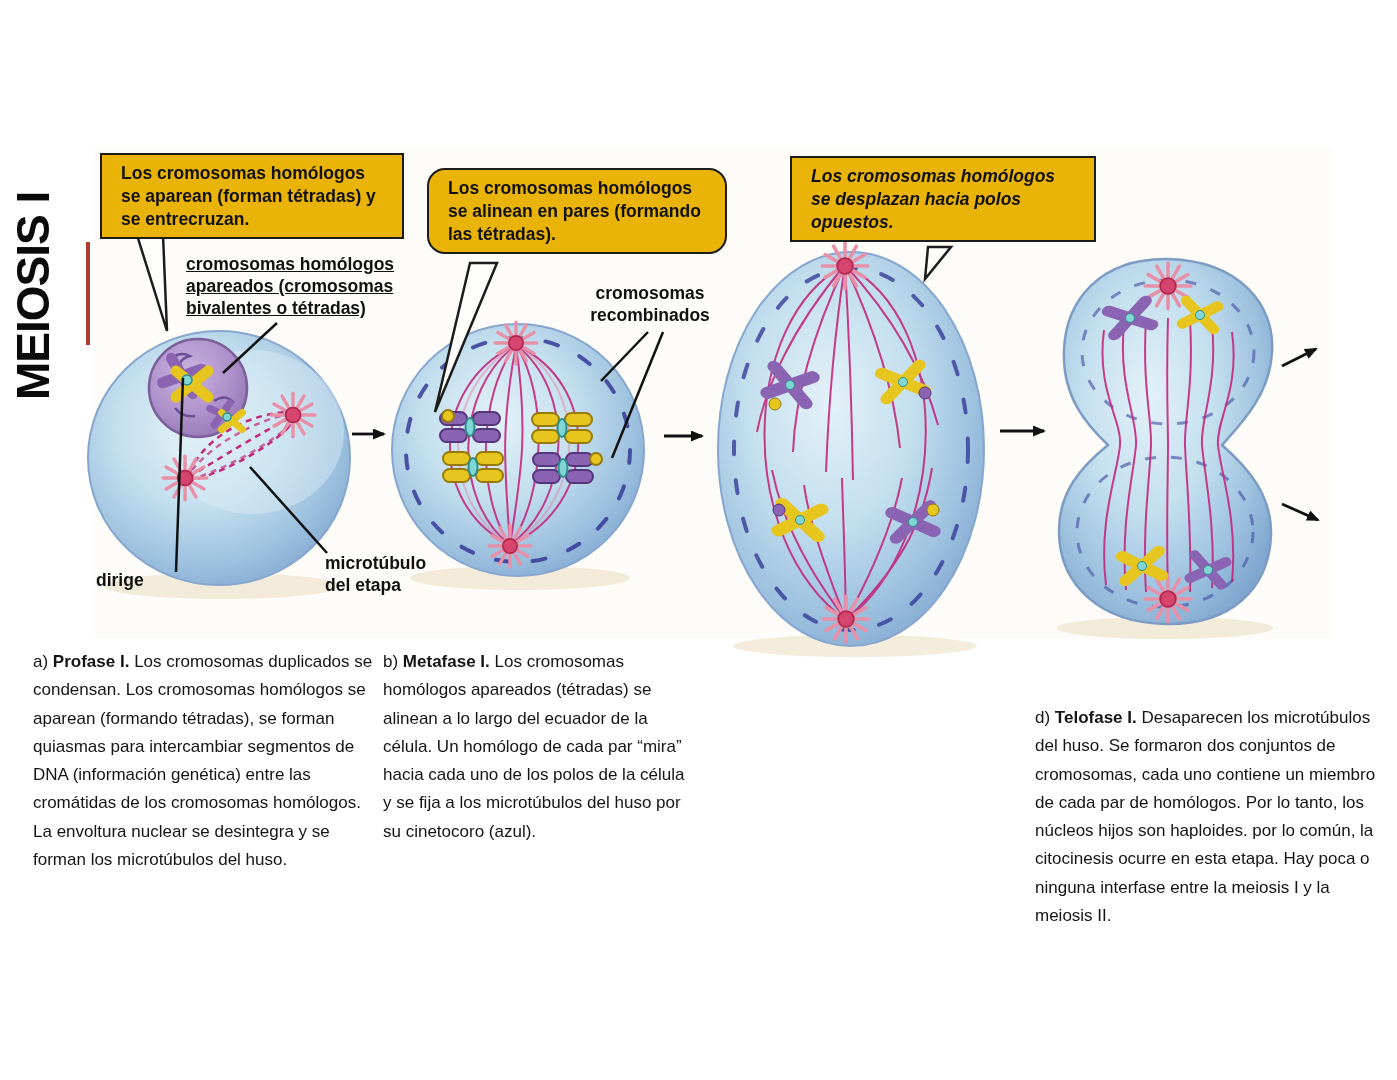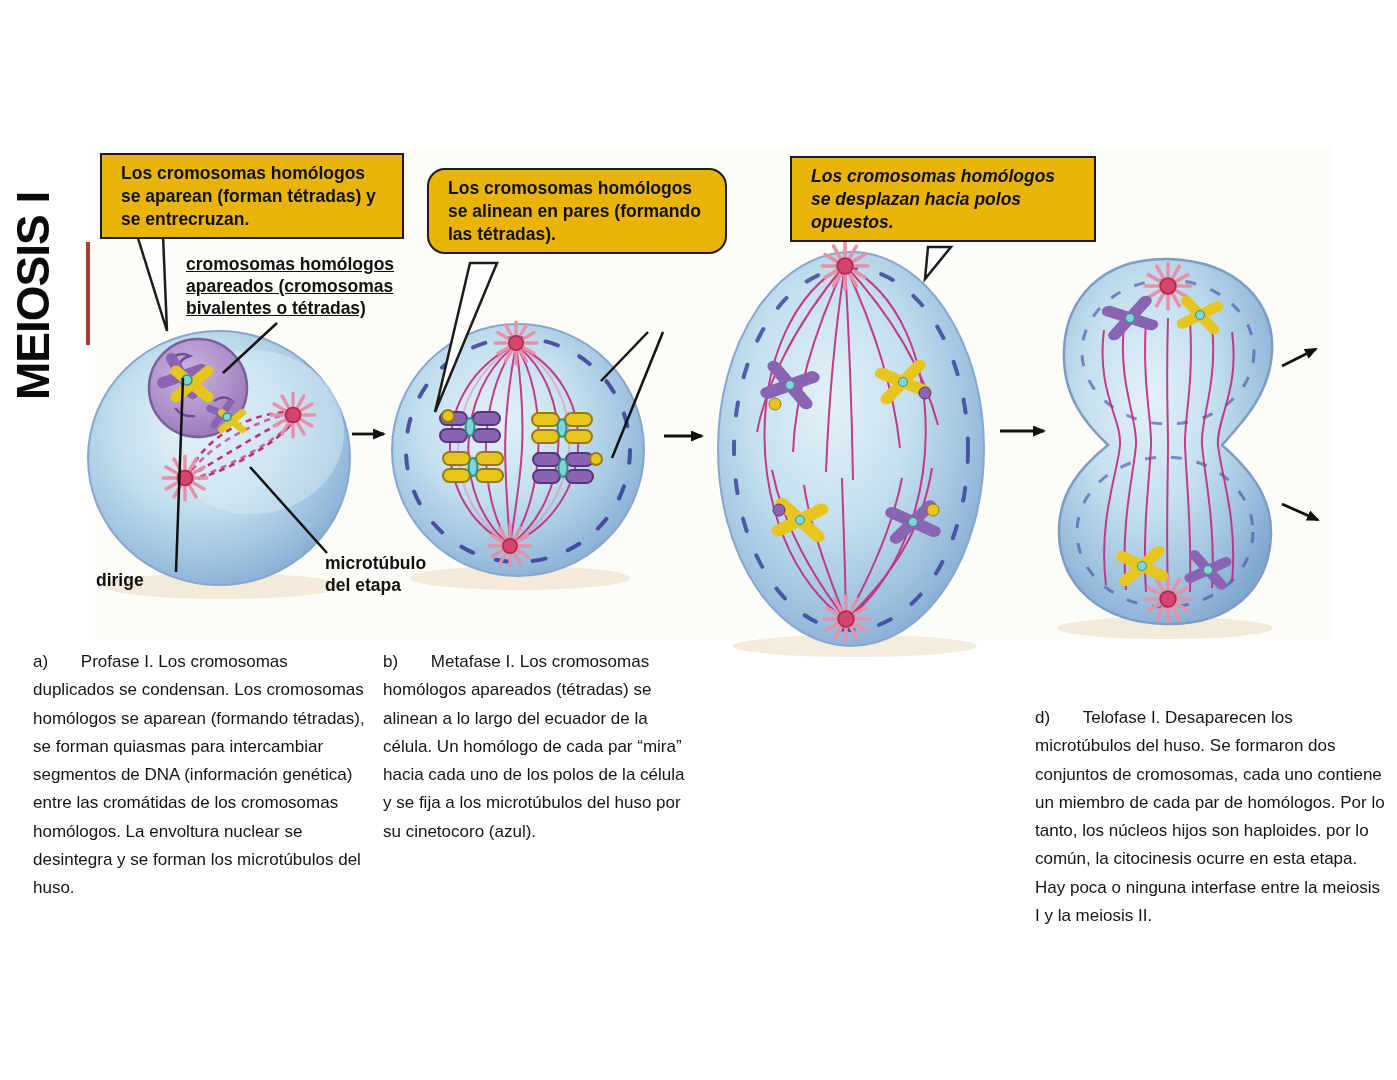--- a/index.html
+++ b/index.html
@@ -8,21 +8,21 @@
   .band{position:absolute;left:95px;top:147px;width:1237px;height:492px;background:#fdfcf8;}
   .fig-svg{position:absolute;left:0;top:0;z-index:2;}
   .vtitle{position:absolute;left:6px;top:400px;z-index:3;transform:rotate(-90deg);
           transform-origin:top left;white-space:nowrap;font-weight:bold;font-size:46px;
           letter-spacing:-1px;color:#0a0a0a;width:245px;}
   .redline{position:absolute;left:86px;top:242px;width:4px;height:103px;background:#b03a2e;z-index:3;}
   .callout{position:absolute;z-index:4;background:#eab308;border:2.5px solid #1c1c1c;
            padding:7px 19px;font-weight:bold;font-size:17.5px;line-height:1.3;color:#111;}
   .flabel{position:absolute;z-index:4;font-weight:bold;font-size:17.5px;line-height:1.25;color:#111;}
   .caption{position:absolute;z-index:4;font-size:17px;line-height:28.3px;color:#141414;}
-  .caption b{font-weight:normal;margin-left:28px;}
+  .caption b{font-weight:bold;}
 </style>
 </head>
 <body>
 
 <div class="page">
 
   <div class="band"></div>
 
   <div class="vtitle">MEIOSIS I</div>
   <div class="redline"></div>
@@ -237,20 +237,21 @@
       <line x1="1282" y1="366" x2="1316" y2="349" marker-end="url(#ah)"></line>
       <line x1="1282" y1="504" x2="1318" y2="520" marker-end="url(#ah)"></line>
     </g>
   </svg>
 
   <div class="callout" style="left:100px;top:153px;width:262px;">Los cromosomas homólogos se aparean (forman tétradas) y se entrecruzan.</div>
   <div class="callout" style="left:427px;top:168px;width:258px;border-radius:18px;">Los cromosomas homólogos se alinean en pares (formando las tétradas).</div>
   <div class="callout" style="left:790px;top:156px;width:264px;font-style:italic;">Los cromosomas homólogos se desplazan hacia polos opuestos.</div>
 
   <div class="flabel" style="left:186px;top:254px;width:228px;text-decoration:underline;">cromosomas homólogos apareados (cromosomas bivalentes o tétradas)</div>
+  <div class="flabel" style="left:580px;top:283px;width:140px;text-align:center;">cromosomas recombinados</div>
   <div class="flabel" style="left:96px;top:570px;width:90px;">dirige</div>
   <div class="flabel" style="left:325px;top:553px;width:118px;">microtúbulo del etapa</div>
 
   <div class="caption" style="left:33px;top:648px;width:340px;">
     <span>a)</span>
     <b>Profase I.</b>
     <span>Los cromosomas duplicados se condensan. Los cromosomas homólogos se aparean (formando tétradas), se forman quiasmas para intercambiar segmentos de DNA (información genética) entre las cromátidas de los cromosomas homólogos. La envoltura nuclear se desintegra y se forman los microtúbulos del huso.</span>
   </div>
   <div class="caption" style="left:383px;top:648px;width:302px;">
     <span>b)</span>

